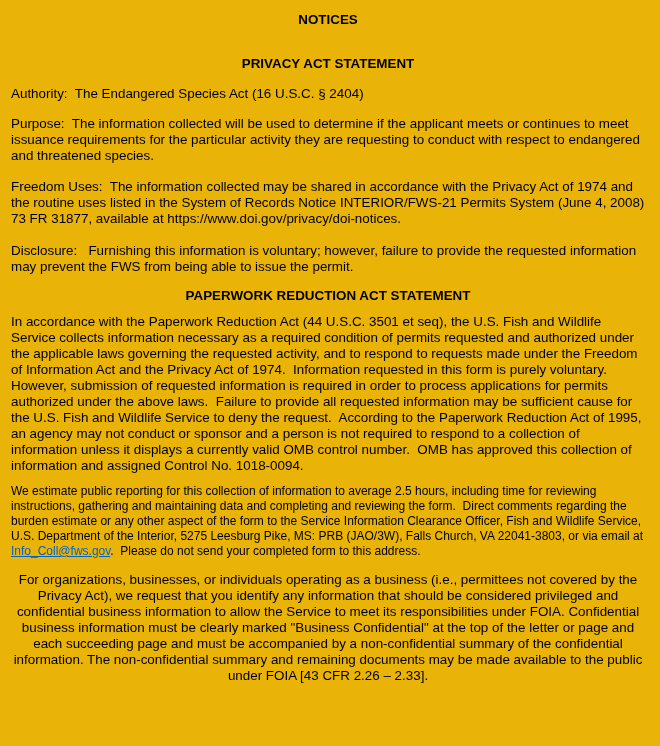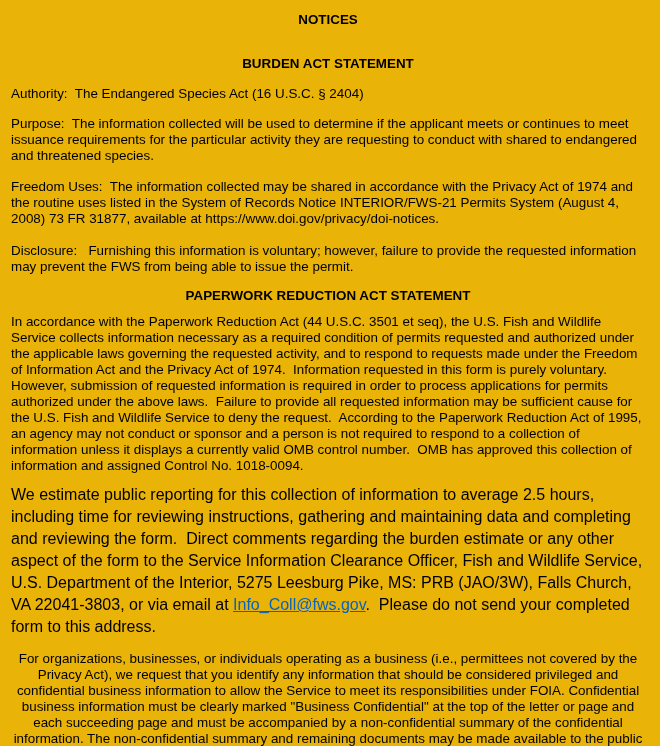--- a/index.html
+++ b/index.html
@@ -21,43 +21,43 @@
     white-space: pre-wrap;
     margin: 0;
   }
   .para {
     margin: 0;
     white-space: pre-wrap;
     text-align: left;
   }
   .bold { font-weight: normal; }
   .italic { }
-  .small { font-size: 16px; line-height: 22px; }
+  .small { font-size: 12px; line-height: 15px; }
   .email-link { color: #0563C1; text-decoration: underline; cursor: pointer; }
   .mt-28 { margin-top: 28px; }
   .mt-16 { margin-top: 16px; }
   .mt-15 { margin-top: 15px; }
   .mt-14 { margin-top: 14px; }
   .mt-13 { margin-top: 13px; text-align: center; }
   .mt-12 { margin-top: 12px; }
   .mt-10 { margin-top: 10px; }
 </style>
 </head>
 <body>
 
 <div class="page">
   <div class="heading">NOTICES</div>
 
-  <div class="heading mt-28">BURDEN ACT STATEMENT</div>
+  <div class="heading mt-28">PRIVACY ACT STATEMENT</div>
 
   <p class="para mt-14"><span class="bold">Authority:</span><span>  The Endangered Species Act (16 U.S.C. § 2404)</span></p>
 
-  <p class="para mt-14"><span class="bold">Purpose:</span><span>  The information collected will be used to determine if the applicant meets or continues to meet issuance requirements for the particular activity they are requesting to conduct with shared to endangered and threatened species.</span></p>
+  <p class="para mt-14"><span class="bold">Purpose:</span><span>  The information collected will be used to determine if the applicant meets or continues to meet issuance requirements for the particular activity they are requesting to conduct with respect to endangered and threatened species.</span></p>
 
-  <p class="para mt-15"><span class="bold">Freedom Uses:</span><span>  The information collected may be shared in accordance with the Privacy Act of 1974 and the routine uses listed in the System of Records Notice INTERIOR/FWS-21 Permits System (August 4, 2008) 73 FR 31877, available at https://www.doi.gov/privacy/doi-notices.</span></p>
+  <p class="para mt-15"><span class="bold">Freedom Uses:</span><span>  The information collected may be shared in accordance with the Privacy Act of 1974 and the routine uses listed in the System of Records Notice INTERIOR/FWS-21 Permits System (June 4, 2008) 73 FR 31877, available at https://www.doi.gov/privacy/doi-notices.</span></p>
 
   <p class="para mt-16"><span class="bold">Disclosure:</span><span>   Furnishing this information is voluntary; however, failure to provide the requested information may prevent the FWS from being able to issue the permit.</span></p>
 
   <div class="heading mt-13">PAPERWORK REDUCTION ACT STATEMENT</div>
 
   <p class="para mt-10"><span>In accordance with the Paperwork Reduction Act (44 U.S.C. 3501 </span><span class="italic">et seq</span><span>), the U.S. Fish and Wildlife Service collects information necessary as a required condition of permits requested and authorized under the applicable laws governing the requested activity, and to respond to requests made under the Freedom of Information Act and the Privacy Act of 1974.  Information requested in this form is purely voluntary.  However, submission of requested information is required in order to process applications for permits authorized under the above laws.  Failure to provide all requested information may be sufficient cause for the U.S. Fish and Wildlife Service to deny the request.  According to the Paperwork Reduction Act of 1995, an agency may not conduct or sponsor and a person is not required to respond to a collection of information unless it displays a currently valid OMB control number.  OMB has approved this collection of information and assigned Control No. 1018-0094.</span></p>
 
 
   <p class="para small mt-10"><span>We estimate public reporting for this collection of information to average 2.5 hours, including time for reviewing instructions, gathering and maintaining data and completing and reviewing the form.  Direct comments regarding the burden estimate or any other aspect of the form to the Service Information Clearance Officer, Fish and Wildlife Service, U.S. Department of the Interior, 5275 Leesburg Pike, MS: PRB (JAO/3W), Falls Church, VA 22041-3803, or via email at </span><a href="#" class="email-link" style="color: rgb(5, 99, 193);">Info_Coll@fws.gov</a><span>.  Please do not send your completed form to this address.</span></p>
 

